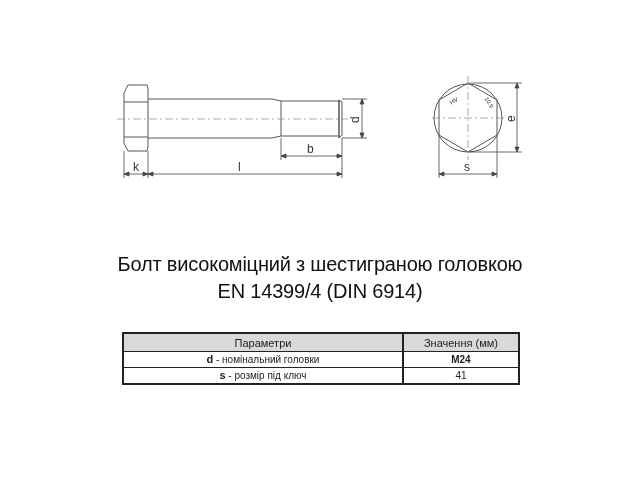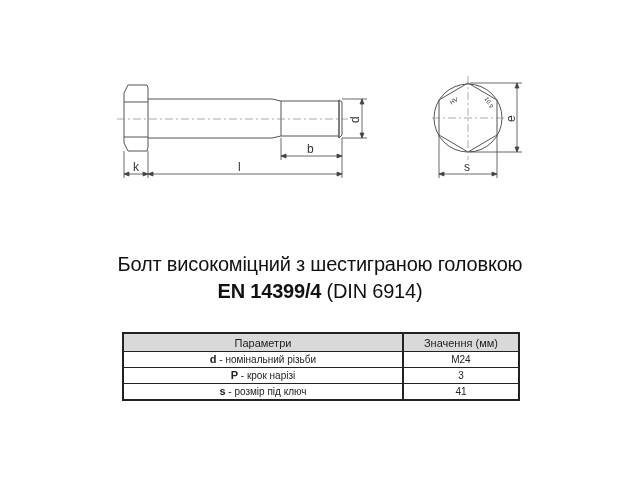--- a/index.html
+++ b/index.html
@@ -1,29 +1,29 @@
 <!DOCTYPE html>
 <html><head>
 <meta charset="utf-8">
 <style>
   html, body { margin:0; padding:0; background:#ffffff; }
   body { width:640px; height:480px; position:relative; overflow:hidden; font-family:"Liberation Sans", sans-serif; color:#111; }
   .drawing { position:absolute; left:0; top:0; width:640px; height:200px; }
   .title { position:absolute; left:0; width:640px; text-align:center; font-size:20px; color:#111; letter-spacing:-0.2px; }
   .title.l1 { top:253px; }
   .title.l2 { top:280px; }
-  .title b { font-weight:bold; }
+  .title b { font-weight:normal; }
   table.params { position:absolute; left:122px; top:332px; width:398px; border-collapse:collapse; font-size:10px; color:#222; }
   table.params td, table.params th { border:1px solid #222; text-align:center; padding:0; height:15px; line-height:14px; }
   table.params { border:2px solid #222; }
   table.params th { background:#d9d9d9; font-weight:normal; font-size:11px; height:17px; color:#222; }
   table.params td.col1, table.params th.col1 { width:281px; border-right:2px solid #222; }
   table.params td.col2, table.params th.col2 { width:115px; }
   .sym { font-weight:bold; font-size:11px; }
-  .bold { font-weight:normal;margin-top:12px; }
+  .bold { font-weight:bold;margin-top:12px; }
 </style>
 </head>
 <body>
 
 <svg class="drawing" viewBox="0 0 640 200" xmlns="http://www.w3.org/2000/svg">
   <g fill="none" stroke="#555" stroke-width="1">
 
     <path d="M124,93 L128,85 L147,85 L148,88 L148,147 L147,151 L128,151 L124,143 Z"></path>
     <line x1="124" y1="102" x2="148" y2="102"></line>
     <line x1="124" y1="137" x2="148" y2="137"></line>
@@ -93,25 +93,21 @@
   <span>(DIN 6914)</span>
 </div>
 
 <table class="params">
   <tbody>
       <tr>
     <th class="col1">Параметри</th>
     <th class="col2">Значення (мм)</th>
   </tr>
   <tr>
-    <td class="col1"><span class="sym">d</span><span> - номінальний різьби</span></td>
+    <td class="col1"><span class="sym">d</span><span> - номінальний головки</span></td>
     <td class="col2 bold">M24</td>
-  </tr>
-  <tr>
-    <td class="col1"><span class="sym">P</span><span> - крок нарізі</span></td>
-    <td class="col2">3</td>
   </tr>
   <tr>
     <td class="col1"><span class="sym">s</span><span> - розмір під ключ</span></td>
     <td class="col2">41</td>
   </tr>
 </tbody>
   </table>
 
 </body></html>

